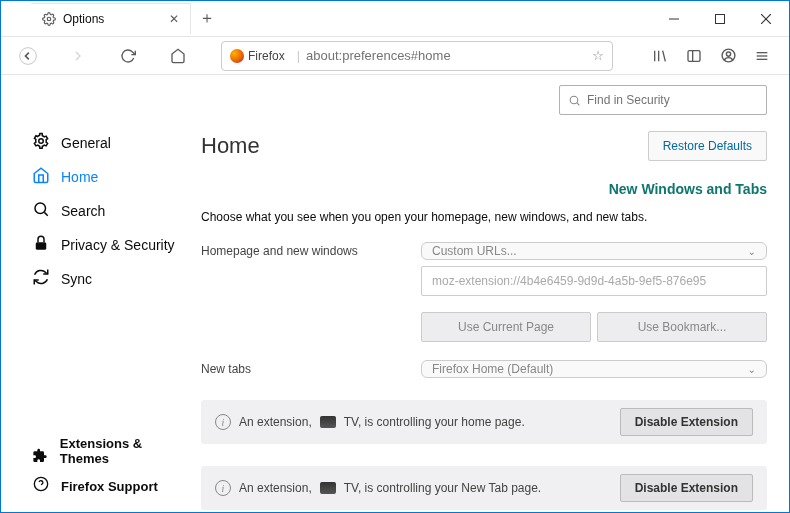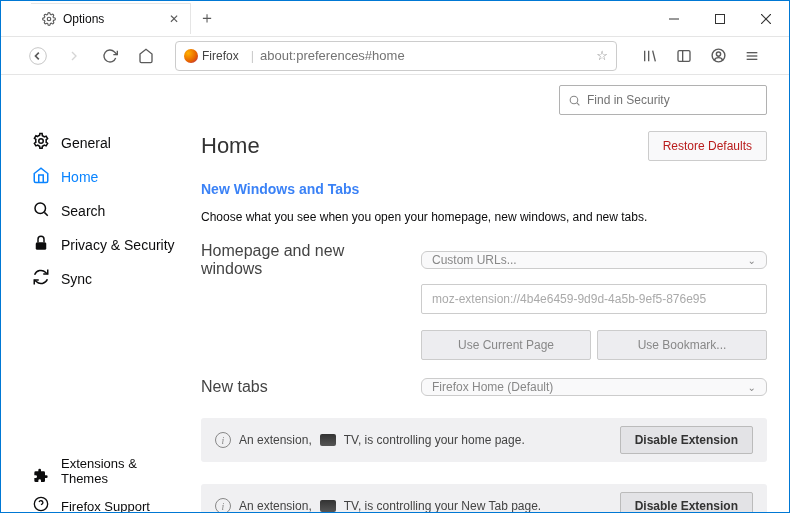--- a/index.html
+++ b/index.html
@@ -8,49 +8,49 @@
 
 .titlebar { height: 36px; background: #fff; display: flex; align-items: center; border-bottom: 1px solid #e5e5e5; }
 .tab { height: 31px; min-width: 160px; display: flex; align-items: center; padding: 0 8px 0 10px; background: #fff; border-right: 1px solid #e5e5e5; font-size: 12px; color: #0c0c0d; margin-left: 30px; border-top: 1px solid #e5e5e5; }
 .tab .icon { width: 16px; height: 16px; margin-right: 6px; display: inline-flex; align-items: center; justify-content: center; }
 .tab .close { margin-left: auto; width: 16px; height: 16px; display: inline-flex; align-items: center; justify-content: center; color: #5a5a5a; }
 .newtab { width: 28px; height: 28px; display: flex; align-items: center; justify-content: center; color: #5a5a5a; margin-left: 2px; }
 .wincontrols { margin-left: auto; display: flex; }
 .wincontrols div { width: 46px; height: 32px; display: flex; align-items: center; justify-content: center; color: #333; }
 
 
-.toolbar { height: 38px; display: flex; align-items: center; padding: 0 22px; gap: 6px; border-bottom: 1px solid #e5e5e5; }
+.toolbar { height: 38px; display: flex; align-items: center; padding: 0 12px; gap: 20px; border-bottom: 1px solid #e5e5e5; }
 .tbtn { width: 30px; height: 30px; display: flex; align-items: center; justify-content: center; border-radius: 4px; color: #5a5a5a; }
 .tbtn.dim { opacity: .35; }
 .urlbar { flex: 1; height: 30px; border: 1px solid #ccc; border-radius: 4px; margin: 0 8px; display: flex; align-items: center; padding: 0 8px; font-size: 13px; color: #5a5a5a; background: #fff; }
 .urlbar .ffbadge { font-size: 12px; color: #444; margin-right: 6px; display: flex; align-items: center; gap: 4px; }
 .urlbar .ffbadge .logo { width: 14px; height: 14px; border-radius: 50%; background: radial-gradient(circle at 30% 30%, #ffb000, #e66000 60%, #a31b6a); }
 .urlbar .addr { color: #737373; }
 .urlbar .star { margin-left: auto; color: #888; }
 .right-icons { display: flex; gap: 4px; margin-left: 4px; }
 
 
 .main { display: flex; height: calc(513px - 70px); }
 .sidebar { width: 186px; padding: 42px 0 0 26px; position: relative; }
 .sideitem { display: flex; align-items: flex-end; gap: 10px; height: 34px; font-size: 14px; color: #0c0c0d; border-radius: 3px; padding-left: 4px; }
 .sideitem.active { color: #0a84ff; }
 .sideitem .icon { width: 20px; height: 20px; display: inline-flex; align-items: center; justify-content: center; }
-.sidebottom { position: absolute; bottom: 4px; left: 26px; }
+.sidebottom { position: absolute; bottom: 24px; left: 26px; font-weight: bold; }
 .sidebottom .sideitem { height: 28px; font-size: 13px; }
 
 .content { flex: 1; padding: 10px 22px 0 14px; position: relative; }
 .findbox { position: absolute; top: 10px; right: 22px; width: 208px; height: 30px; border: 1px solid #b1b1b1; border-radius: 2px; display: flex; align-items: center; padding: 0 8px; font-size: 12px; color: #737373; gap: 6px; }
 
 h1 { font-size: 22px; font-weight: 300; color: #333; margin-top: 48px; }
-.restore { position: absolute; right: 22px; top: 56px; height: 30px; padding: 0 14px; border: 1px solid #ccc; background: #f9f9fa; color: #b91c1c; font-size: 12px; border-radius: 2px; display: flex; align-items: center; }
-h2 { font-size: 14px; font-weight: 700; color: #3b82f6; margin-top: 22px; }
+.restore { position: absolute; right: 22px; top: 56px; height: 30px; padding: 0 14px; border: 1px solid #ccc; background: #f9f9fa; color: #0369a1; font-size: 12px; border-radius: 2px; display: flex; align-items: center; }
+h2 { font-size: 14px; font-weight: 700; color: #0f766e; margin-top: 22px; text-align: right; }
 .desc { font-size: 12px; color: #0c0c0d; margin-top: 13px; }
 
 .row { display: flex; align-items: center; margin-top: 18px; gap: 24px; }
-.row .label { font-size: 16px; color: #444; width: 196px; }
+.row .label { font-size: 12px; color: #444; width: 196px; }
 .sel { flex: 1; height: 18px; border: 1px solid #ccc; background: #f9f9fa; border-radius: 6px; display: flex; align-items: center; padding: 0 10px; font-size: 12px; color: #888; }
 .sel .chev { margin-left: auto; color: #888; font-size: 10px; }
 .txtin { flex: 1; height: 30px; border: 1px solid #ccc; border-radius: 2px; display: flex; align-items: center; padding: 0 10px; font-size: 12px; color: #aaa; background: #fff; }
 .btnrow { display: flex; gap: 6px; margin-top: 16px; margin-left: 220px; }
 .btn { height: 30px; border: 1px solid #ccc; background: #ededf0; color: #888; font-size: 12px; border-radius: 2px; display: flex; align-items: center; justify-content: center; flex: 1; padding: 0 8px; }
 
 .warnbox { margin-top: 22px; height: 44px; background: #f0f0f2; border-radius: 3px; display: flex; align-items: center; padding: 0 14px; font-size: 12px; color: #444; gap: 8px; }
 .warnbox .iicon { width: 16px; height: 16px; border: 1.3px solid #888; border-radius: 50%; display: inline-flex; align-items: center; justify-content: center; font-size: 10px; color: #888; font-style: italic; font-family: Georgia, serif; }
 .warnbox .tvicon { width: 16px; height: 12px; background: linear-gradient(#333, #555); border-radius: 2px; display: inline-block; position: relative; }
 .warnbox .disbtn { margin-left: auto; height: 28px; padding: 0 14px; border: 1px solid #bbb; background: #e3e3e6; font-size: 12px; color: #333; border-radius: 2px; display: flex; align-items: center; font-weight: bold; }

